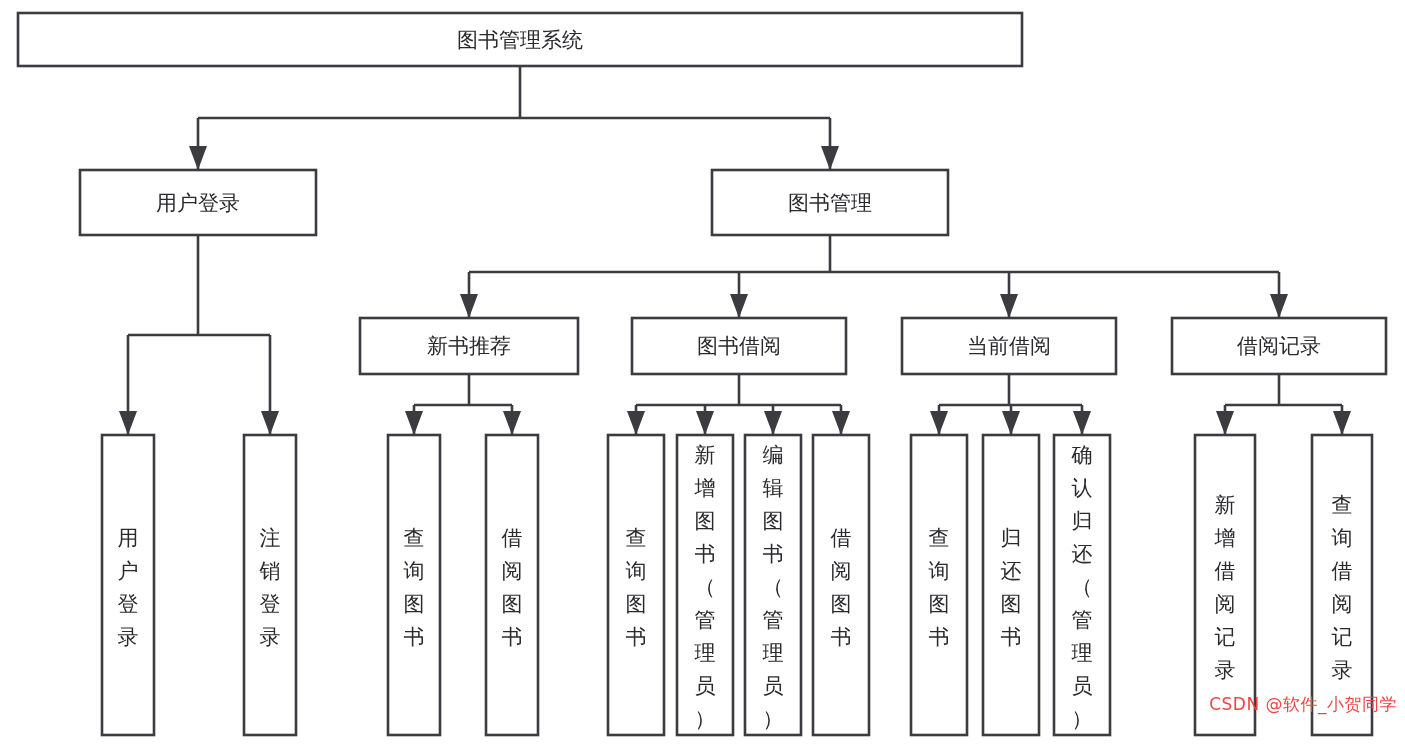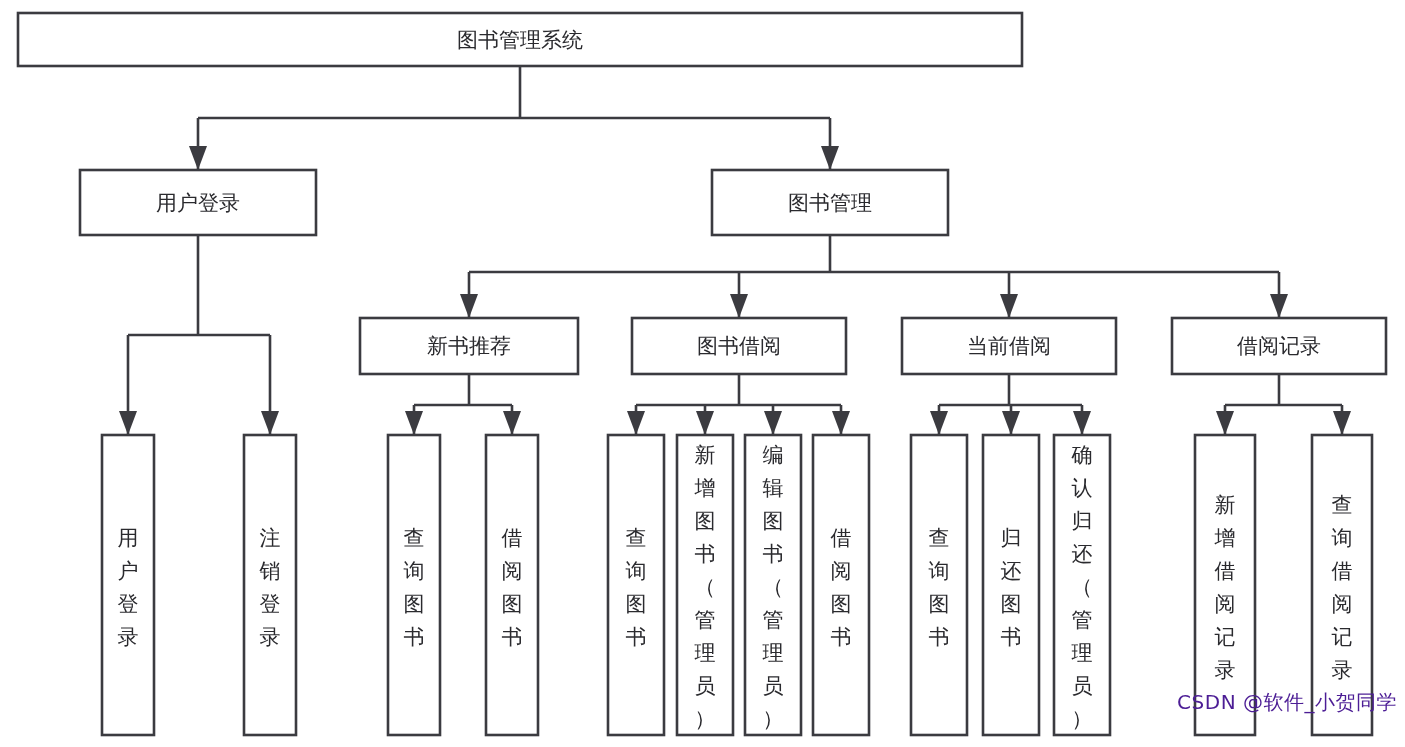--- a/index.html
+++ b/index.html
@@ -54,22 +54,22 @@
     font-family: "DejaVu Sans", "Liberation Sans", sans-serif;
     font-size: 21px;
     fill: #2a2a2e;
     text-anchor: middle;
   }
   .watermark {
     position: absolute;
     right: 8px;
     bottom: 6px;
     font-family: "DejaVu Sans", "Liberation Sans", sans-serif;
-    font-size: 20px;
-    color: #4c1d95;
+    font-size: 17px;
+    color: #ef4444;
     white-space: nowrap;
     letter-spacing: 0.5px;
     user-select: none;
   }
 </style>
 </head>
 <body>
 
 <div id="diagram-root">
 

